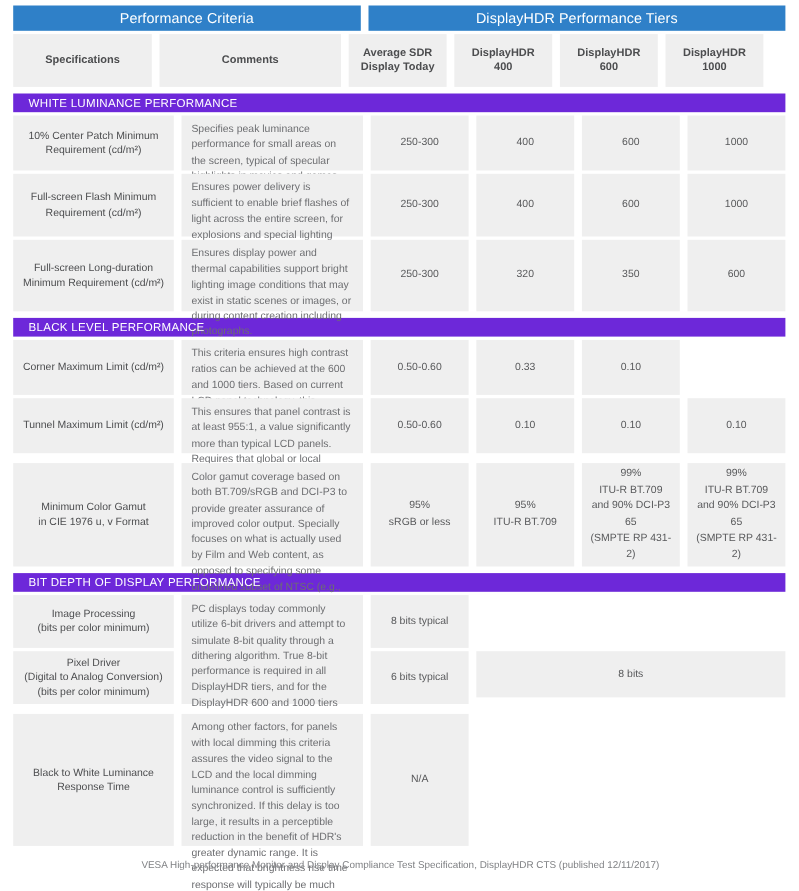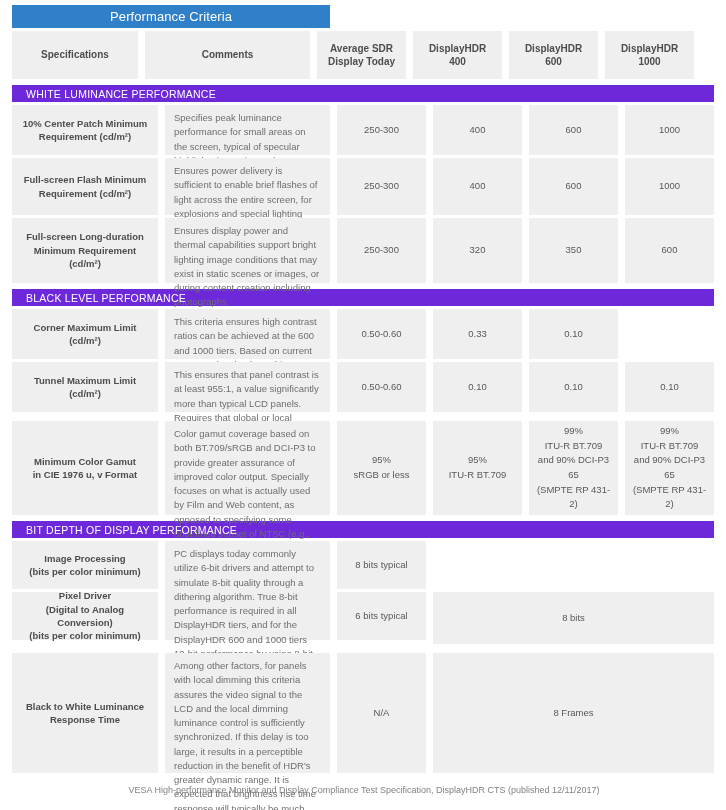--- a/index.html
+++ b/index.html
@@ -89,21 +89,21 @@
     box-sizing: border-box;
     display: flex;
     align-items: center;
     line-height: 1.42;
   }
   .cell.spec {
     width: 146px;
     justify-content: center;
     text-align: center;
     font-size: 9.5px;
-    font-weight: bold;
+    font-weight: normal;
     color: #4c4d4f;
     padding: 4px 8px;
   }
   .cell.comment {
     width: 165px;
     font-size: 9.5px;
     color: #6d6e71;
     padding: 6px 9px 6px 9px;
     align-items: flex-start;
     line-height: 1.5;
@@ -133,20 +133,21 @@
     text-align: center;
   }
 </style>
 </head>
 <body>
 
 <div class="sheet">
 
   <div class="group-head-row">
     <div class="group-head gh-left">Performance Criteria</div>
+    <div class="group-head gh-right">DisplayHDR Performance Tiers</div>
   </div>
 
   <div class="col-head-row">
     <div class="col-head ch-spec">Specifications</div>
     <div class="col-head ch-comm">Comments</div>
     <div class="col-head ch-tier">
       <span>
         <span>Average SDR</span><br>
         <span>Display Today</span>
       </span>
@@ -297,33 +298,32 @@
       </div>
 
       <div class="cell comment" style="width:165px;height:99px">PC displays today commonly utilize 6-bit drivers and attempt to simulate 8-bit quality through a dithering algorithm. True 8-bit performance is required in all DisplayHDR tiers, and for the DisplayHDR 600 and 1000 tiers 10-bit performance by using 8-bit drivers with 2-bit dithering at a minimum.</div>
 
       <div class="stack">
         <div class="stack-row">
           <div class="cell val" style="height:48px">8 bits typical</div>
         </div>
         <div class="stack-row">
           <div class="cell val" style="height:48px">6 bits typical</div>
-          <div class="cell val wide3" style="height:52px">8 bits</div>
+          <div class="cell val wide3" style="height:42px">8 bits</div>
         </div>
       </div>
     </div>
 
     <div class="row gap-before">
       <div class="cell spec" style="height:120px">
         <span>
           <span>Black to White Luminance</span><br>
           <span>Response Time</span>
         </span>
       </div>
       <div class="cell comment" style="height:120px">Among other factors, for panels with local dimming this criteria assures the video signal to the LCD and the local dimming luminance control is sufficiently synchronized. If this delay is too large, it results in a perceptible reduction in the benefit of HDR's greater dynamic range. It is expected that brightness rise time response will typically be much less than 8 frames.</div>
       <div class="cell val" style="height:120px">N/A</div>
-      <div class="cell val wide3" style="height:120px">8 Frames</div>
     </div>
   </div>
 
   <div class="footer">VESA High-performance Monitor and Display Compliance Test Specification, DisplayHDR CTS (published 12/11/2017)</div>
 
 </div>
 
 </body></html>

